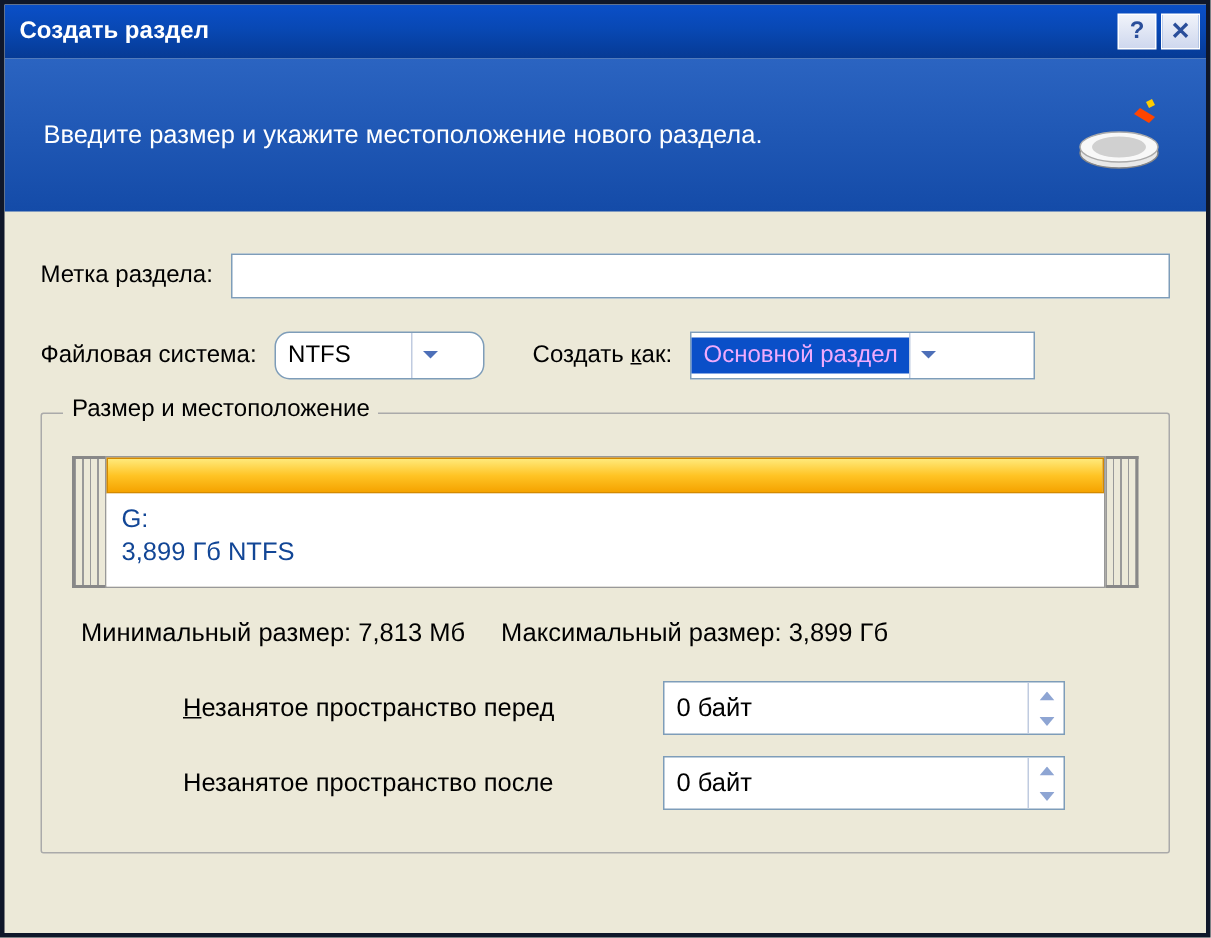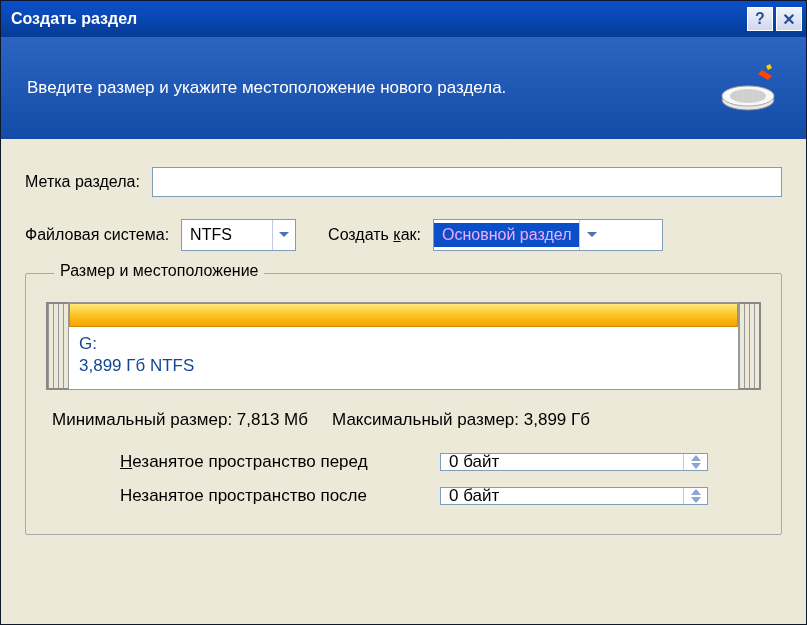--- a/index.html
+++ b/index.html
@@ -5,21 +5,21 @@
 * { box-sizing: border-box; }
 body {
   margin: 0;
   font-family: Tahoma, Arial, sans-serif;
   font-size: 13px;
   background: #fff;
 }
 .window {
   width: 807px;
   height: 625px;
-  border: 1px solid #0f172a;
+  border: 3px solid #0f172a;
   background: #ece9d8;
   position: relative;
   overflow: hidden;
 }
 .titlebar {
   height: 36px;
   background: linear-gradient(180deg, #0a4fc8 0%, #0848b4 45%, #063a94 100%);
   display: flex;
   align-items: center;
   padding: 0 4px 0 10px;
@@ -101,21 +101,21 @@
 .groupbox {
   border: 1px solid #aaa;
   border-radius: 2px;
   margin-top: 6px;
   padding: 28px 20px 14px 20px;
   position: relative;
 }
 .groupbox-title {
   position: absolute;
   top: -12px;
-  left: 28px;
+  left: 14px;
   background: #ece9d8;
   padding: 0 6px;
   font-size: 16px;
 }
 .partition-widget {
   display: flex;
   align-items: stretch;
   height: 88px;
   margin-bottom: 18px;
 }
@@ -160,21 +160,21 @@
   align-items: center;
   margin-bottom: 14px;
   margin-left: 24px;
 }
 .grid-label {
   width: 320px;
   font-size: 17px;
 }
 .spinner {
   width: 268px;
-  height: 18px;
+  height: 36px;
   border: 1px solid #7e9db9;
   background: #fff;
   display: flex;
   align-items: stretch;
 }
 .spinner-val {
   flex: 1;
   padding: 4px 8px;
   font-size: 17px;
   display: flex;
@@ -227,21 +227,21 @@
 
   <div class="content">
 
     <div class="row">
       <label>Метка раздела:</label>
       <input class="text-input" type="text" value="" style="">
     </div>
 
     <div class="row">
       <label>Файловая система:</label>
-      <div class="select-wrap" style="width:115px;">
+      <div class="select-wrap" style="width:140px;border-radius:10px;">
         <div class="select-val">NTFS</div>
         <div class="select-arrow">
           <svg width="12" height="8" viewBox="0 0 12 8">
               <path d="M1 1 L6 6 L11 1 z"></path>
             </svg>
         </div>
       </div>
       <label style="margin-left:20px; font-size:16px;">
         <span>Создать </span><span class="underline-char">к</span><span>ак:</span>
       </label>

